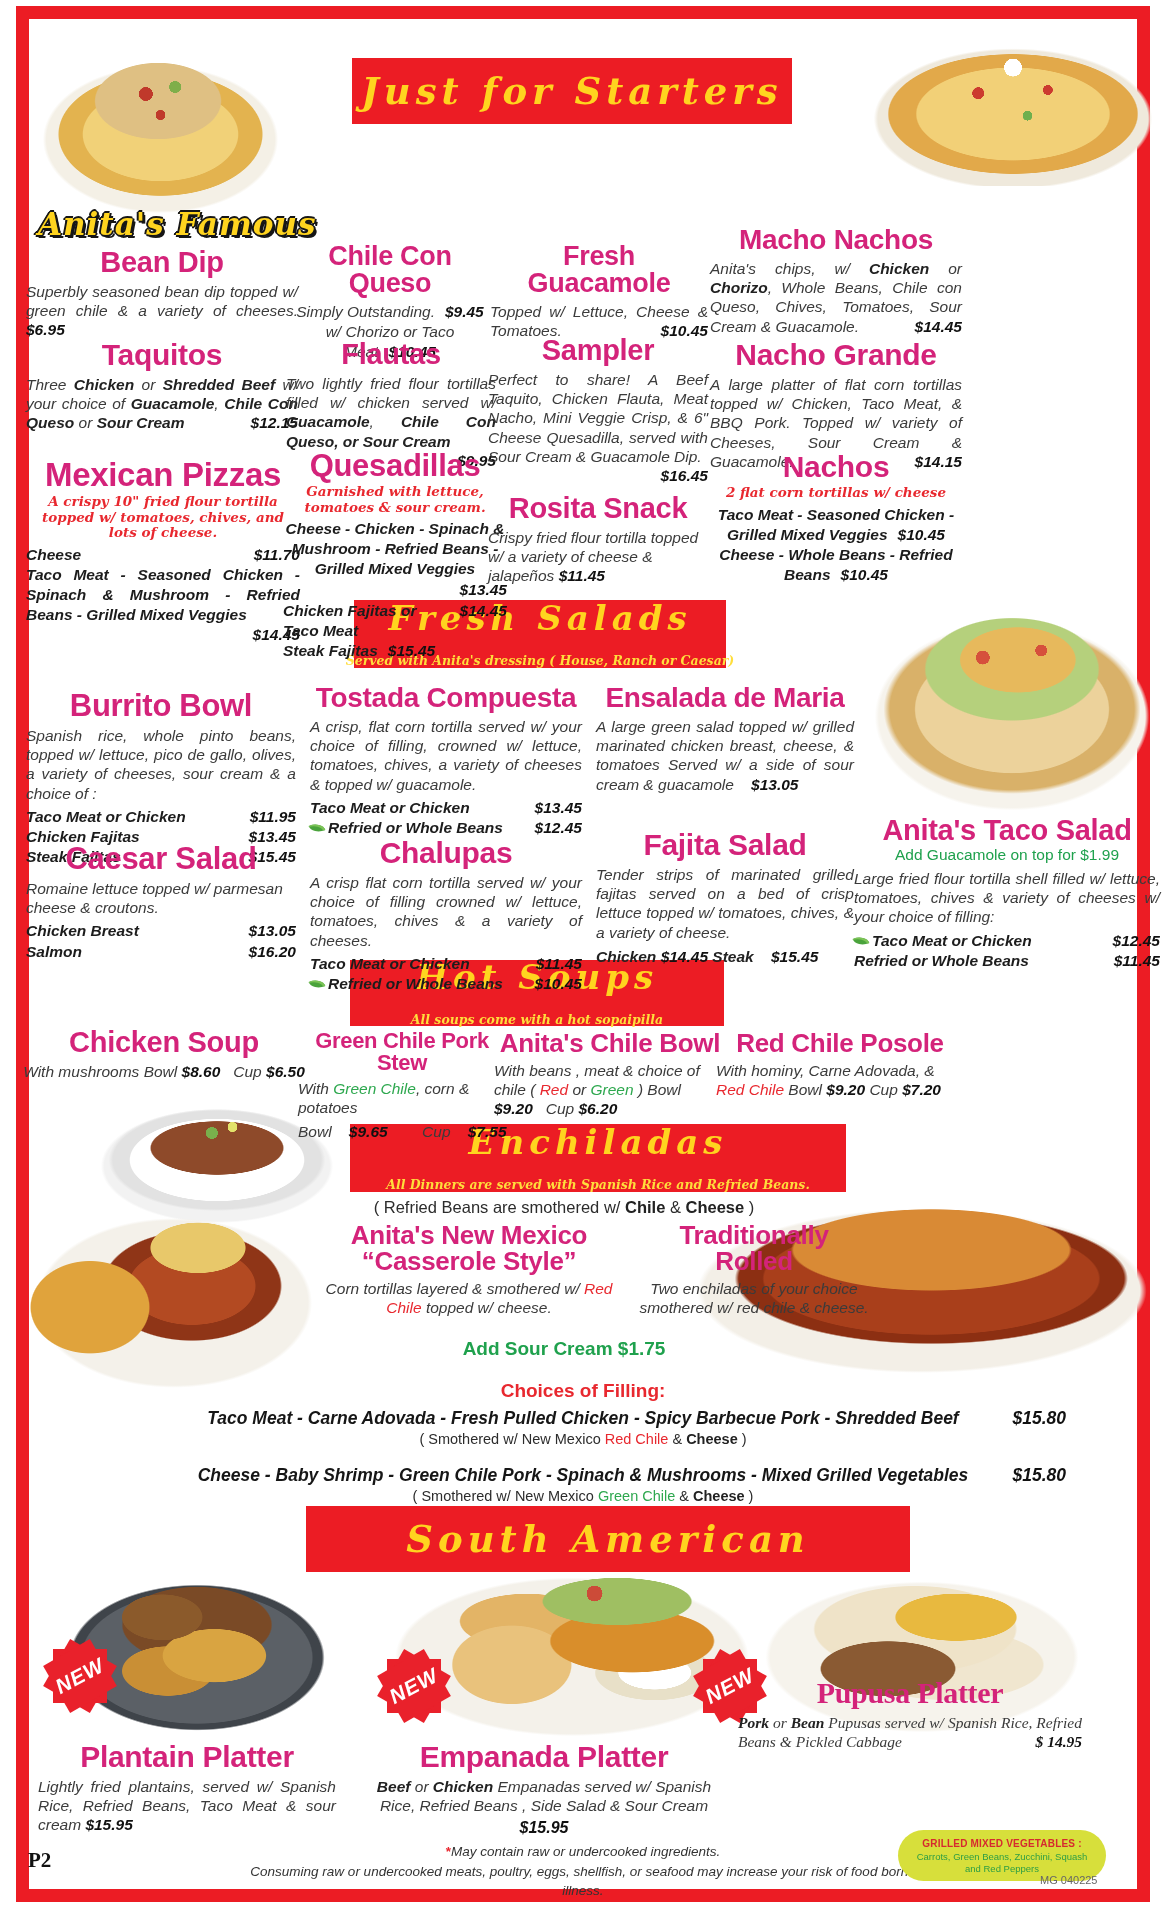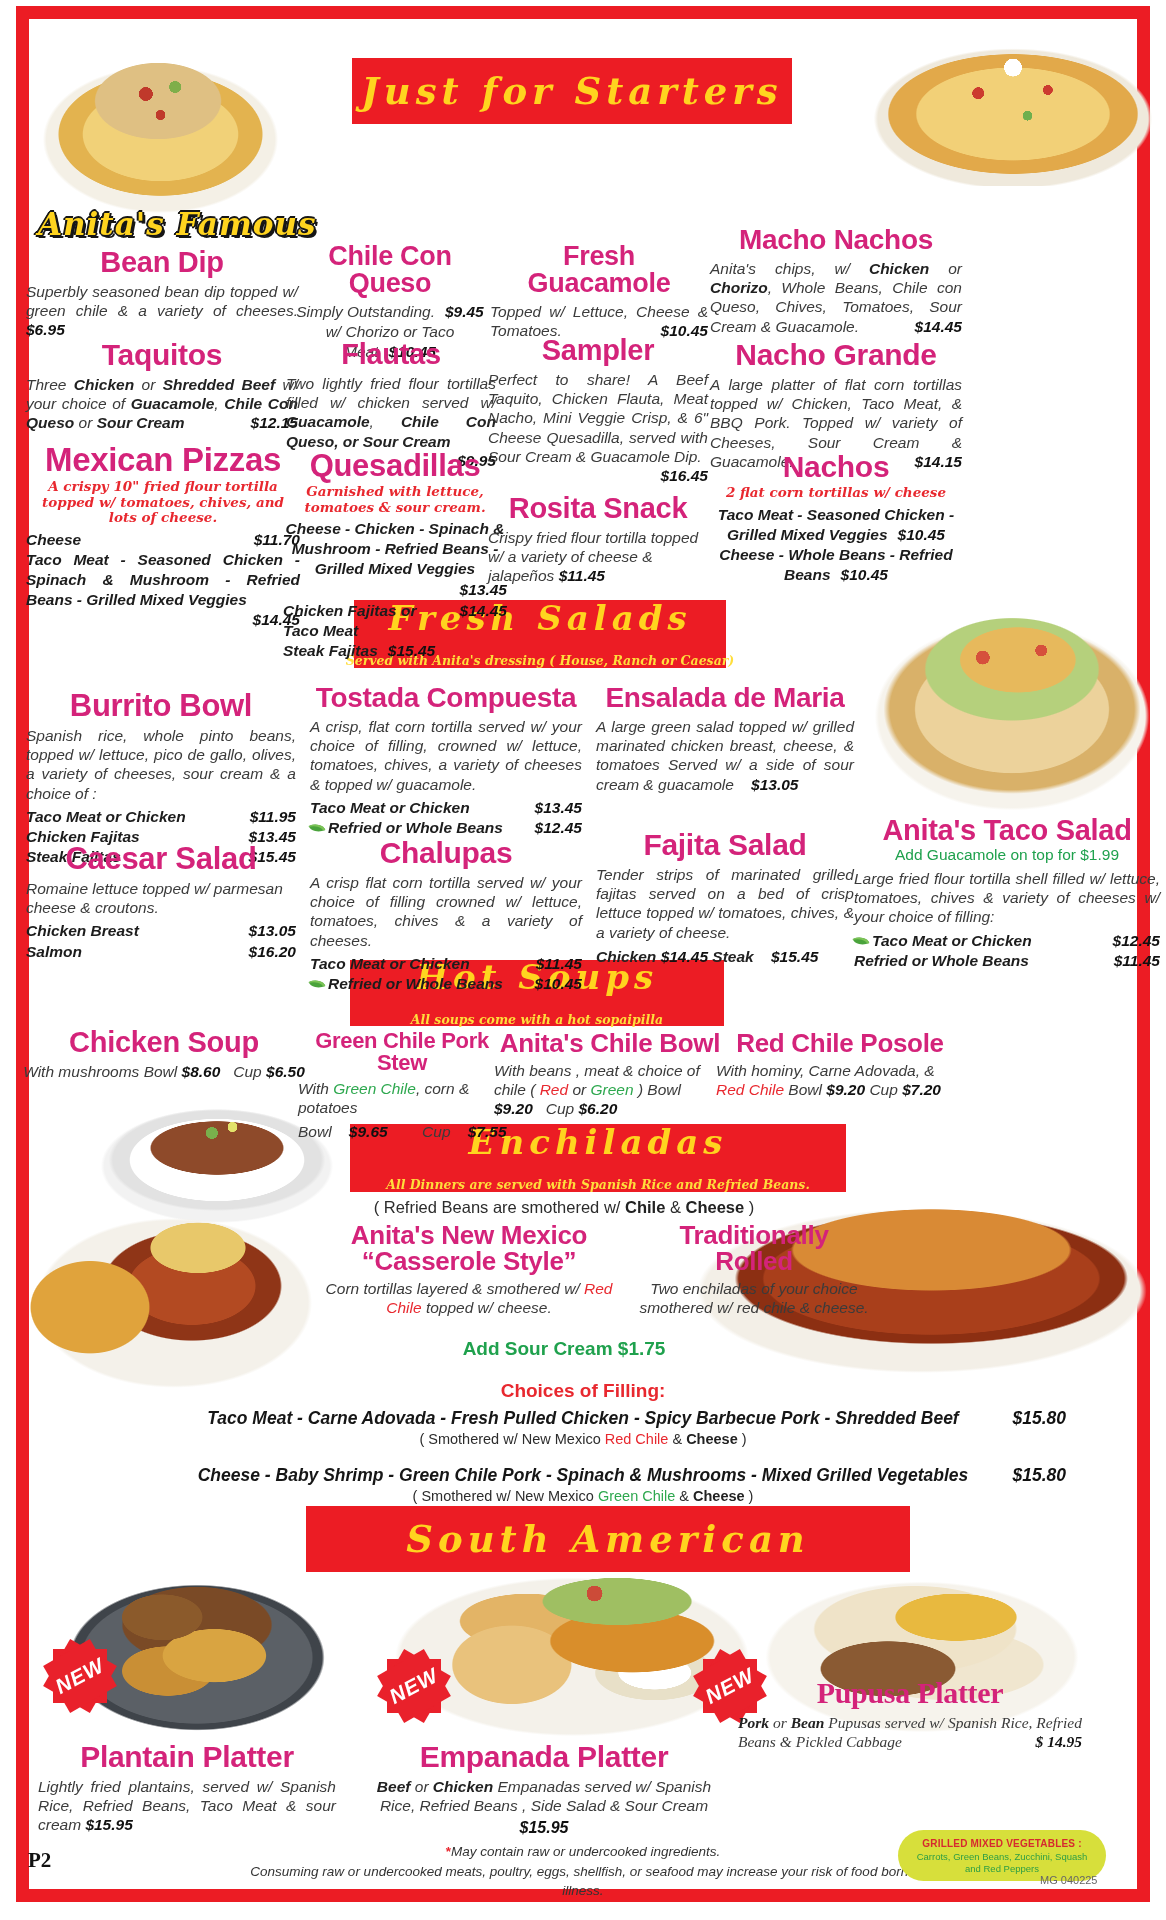--- a/index.html
+++ b/index.html
@@ -194,21 +194,21 @@
     <p class="desc"><span>Two lightly fried flour tortillas filled w/ chicken served w/ </span><span class="seg-b">Guacamole</span><span>, </span><span class="seg-b">Chile Con Queso, or Sour Cream</span><span class="pf">$9.95</span></p>
   </div>
 <div class="blk t29 al-j" style="left:488px;top:336px;width:220px;">
     <div class="item-title">Sampler</div>
     <p class="desc"><span>Perfect to share! A Beef Taquito, Chicken Flauta, Meat Nacho, Mini Veggie Crisp, &amp; 6" Cheese Quesadilla, served with Sour Cream &amp; Guacamole Dip.</span><span class="pf">$16.45</span></p>
   </div>
 <div class="blk t30 al-j" style="left:710px;top:340px;width:252px;">
     <div class="item-title">Nacho Grande</div>
     <p class="desc"><span>A large platter of flat corn tortillas topped w/ Chicken, Taco Meat, &amp; BBQ Pork. Topped w/ variety of Cheeses, Sour Cream &amp; Guacamole.</span><span class="pf">$14.15</span></p>
   </div>
-<div class="blk t33" style="left:26px;top:443px;width:274px;">
+<div class="blk t33" style="left:26px;top:458px;width:274px;">
     <div class="item-title">Mexican Pizzas</div>
     <div class="item-sub">A crispy 10" fried flour tortilla topped w/ tomatoes, chives, and lots of cheese.</div>
     <div class="rows">
       <div class="row split">
         <span class="lbl">Cheese</span>
         <span class="pr">$11.70</span>
       </div>
       <div class="row wrap"><span class="lbl">Taco Meat - Seasoned Chicken - Spinach &amp; Mushroom - Refried Beans - Grilled Mixed Veggies</span><span class="pr">$14.45</span></div>
     </div>
   </div>

